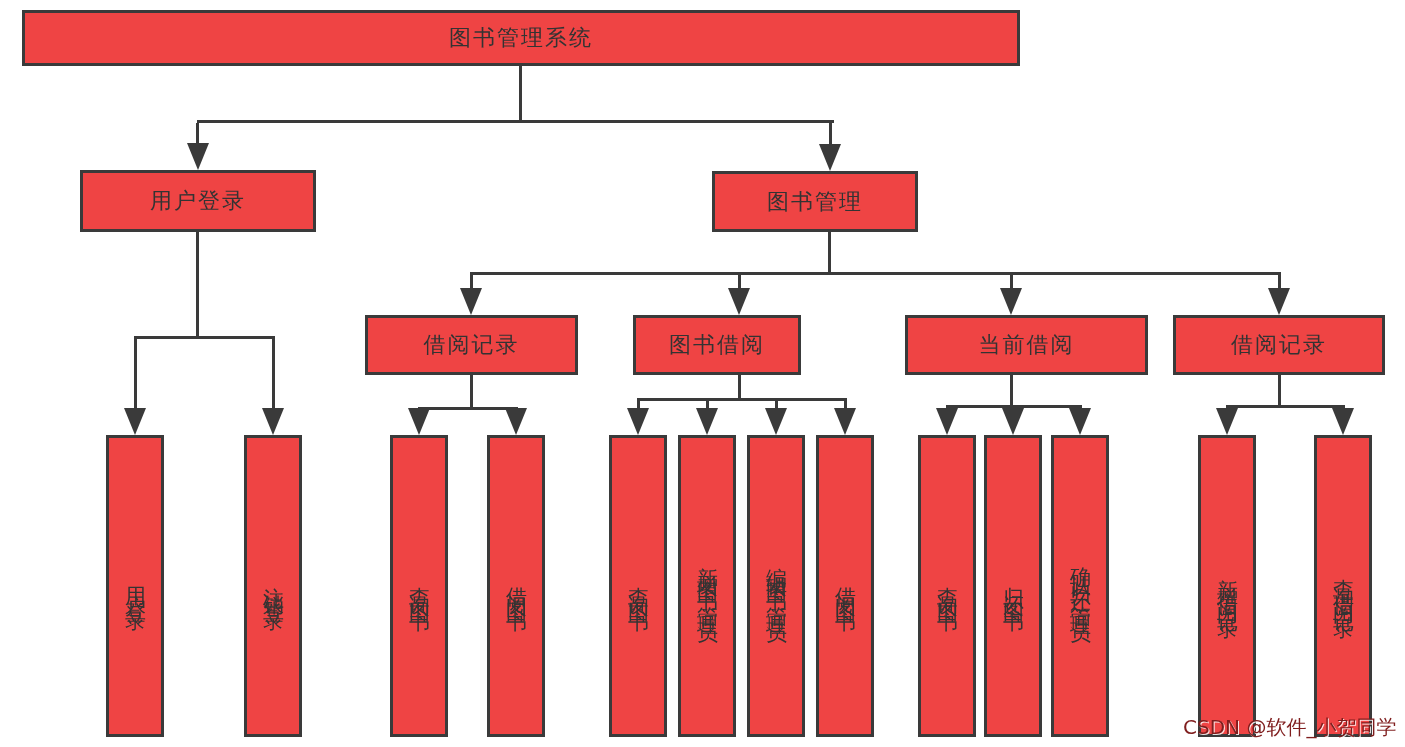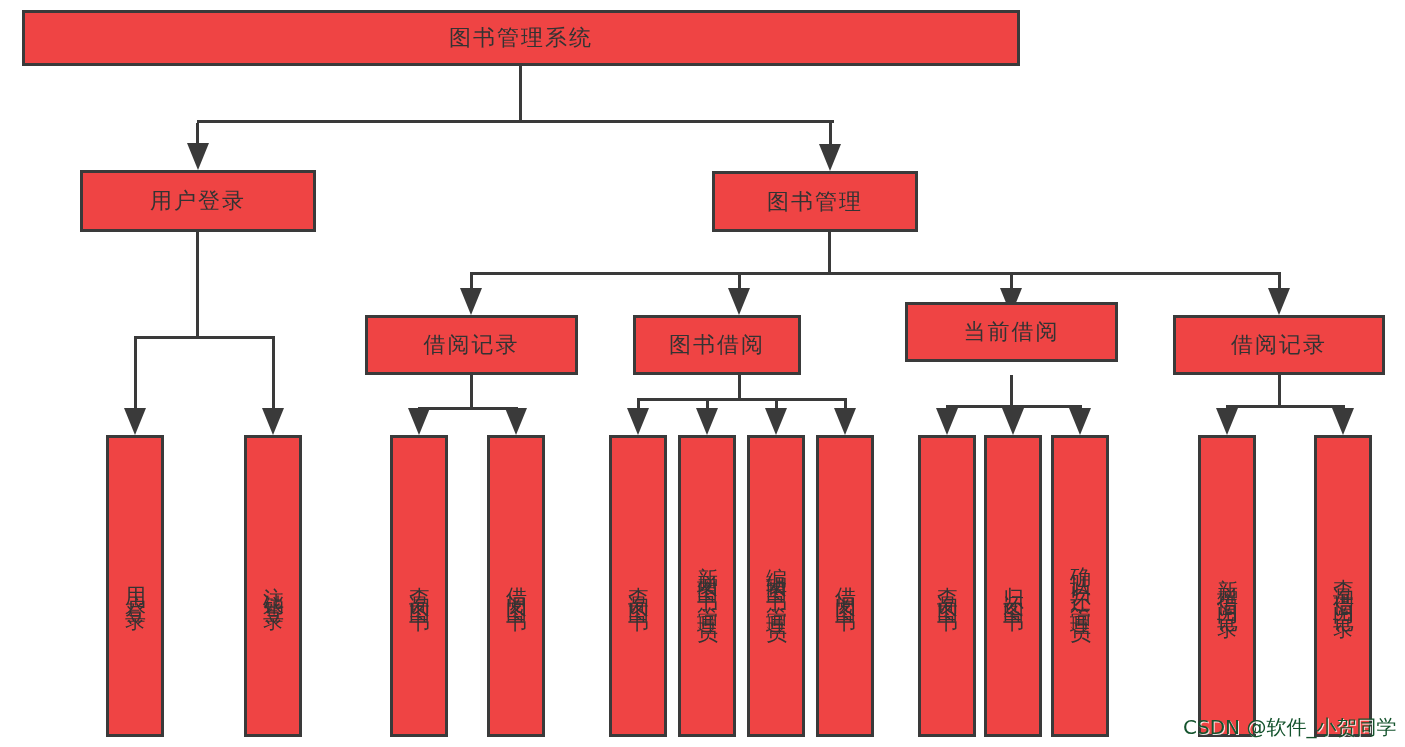--- a/index.html
+++ b/index.html
@@ -40,21 +40,21 @@
     position:absolute;
     width:0;height:0;
     border-left:11px solid transparent;
     border-right:11px solid transparent;
     border-top:27px solid #3a3a3a;
   }
   .watermark{
     position:absolute;
     left:1183px;top:714px;
     font-size:20px;
-    color:#14532d;
+    color:#7f1d1d;
     text-shadow:1px 1px 0 rgba(255,255,255,0.85);
     white-space:nowrap;
     z-index:5;
   }
 </style>
 </head>
 <body>
 
 <div class="node h" style="left:22px;top:10px;width:998px;height:56px">
   <span>图书管理系统</span>
@@ -91,21 +91,21 @@
 <div class="arrow" style="left:1000px;top:288px"></div>
 <div class="vl" style="left:1278px;top:275px;height:16px"></div>
 <div class="arrow" style="left:1268px;top:288px"></div>
 
 <div class="node h" style="left:365px;top:315px;width:213px;height:60px">
   <span>借阅记录</span>
 </div>
 <div class="node h" style="left:633px;top:315px;width:168px;height:60px">
   <span>图书借阅</span>
 </div>
-<div class="node h" style="left:905px;top:302px;width:213px;height:60px">
+<div class="node h" style="left:905px;top:315px;width:243px;height:60px">
   <span>当前借阅</span>
 </div>
 <div class="node h" style="left:1173px;top:315px;width:212px;height:60px">
   <span>借阅记录</span>
 </div>
 
 <div class="vl" style="left:470px;top:375px;height:34px"></div>
 <div class="hl" style="left:418px;top:407px;width:100px"></div>
 <div class="arrow" style="left:408px;top:408px"></div>
 <div class="arrow" style="left:505px;top:408px"></div>

